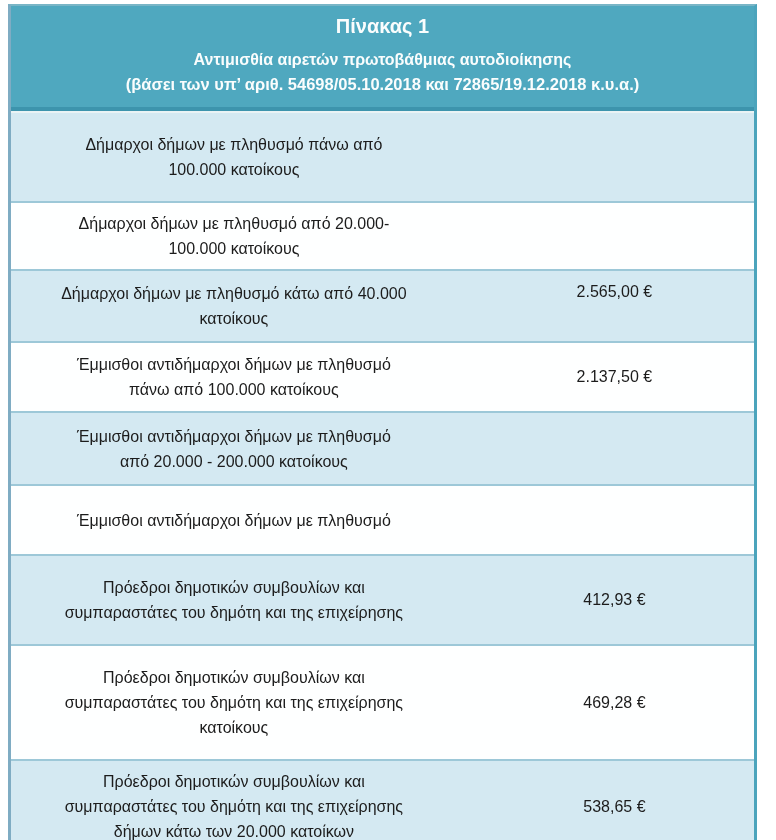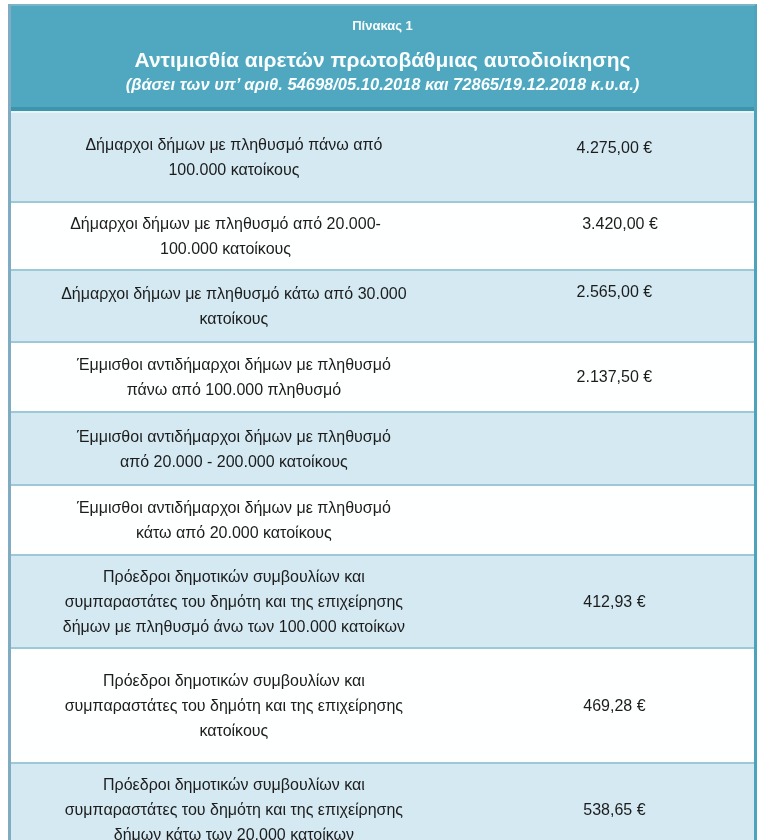--- a/index.html
+++ b/index.html
@@ -33,23 +33,23 @@
     border-bottom:4px solid var(--outer-bottom);
   }
   .table-header{
     background:var(--header-bg);
     color:var(--header-text);
     text-align:center;
     font-weight:bold;
     padding:9px 6px 10px 6px;
     border-bottom:4px solid var(--header-edge);
   }
-  .h-number{font-size:13px;line-height:22px;margin-bottom:10px;}
-  .h-title{font-size:21px;line-height:25px;}
-  .h-basis{font-size:16.5px;line-height:25px;font-style:italic;}
+  .h-number{font-size:20px;line-height:22px;margin-bottom:10px;}
+  .h-title{font-size:16px;line-height:25px;}
+  .h-basis{font-size:16.5px;line-height:25px;}
   .table-body{border-top:2px solid #EAF3F5;}
   .row{
     display:flex;
     border-bottom:2px solid var(--row-border);
     background:var(--row-bg);
   }
   .row:last-child{border-bottom:none;}
   .row:nth-child(odd){background:var(--row-alt-bg);}
   .row:nth-child(1){min-height:88px;}
   .row:nth-child(2){min-height:62px;gap:28px;}
@@ -92,66 +92,62 @@
     <div class="h-basis">(βάσει των υπ’ αριθ. 54698/05.10.2018 και 72865/19.12.2018 κ.υ.α.)</div>
   </div>
 
   <div class="table-body">
 
     <div class="row">
       <div class="cell-desc">
         <span class="line">Δήμαρχοι δήμων με πληθυσμό πάνω από</span>
         <span class="line">100.000 κατοίκους</span>
       </div>
-      <div class="cell-amount">4.275,00 €</div>
     </div>
 
     <div class="row">
       <div class="cell-desc">
         <span class="line">Δήμαρχοι δήμων με πληθυσμό από 20.000-</span>
         <span class="line">100.000 κατοίκους</span>
       </div>
-      <div class="cell-amount">3.420,00 €</div>
     </div>
 
     <div class="row">
       <div class="cell-desc">
-        <span class="line">Δήμαρχοι δήμων με πληθυσμό κάτω από 30.000</span>
+        <span class="line">Δήμαρχοι δήμων με πληθυσμό κάτω από 40.000</span>
         <span class="line">κατοίκους</span>
       </div>
       <div class="cell-amount">2.565,00 €</div>
     </div>
 
     <div class="row">
       <div class="cell-desc">
         <span class="line">Έμμισθοι αντιδήμαρχοι δήμων με πληθυσμό</span>
-        <span class="line">πάνω από 100.000 πληθυσμό</span>
+        <span class="line">πάνω από 100.000 κατοίκους</span>
       </div>
       <div class="cell-amount">2.137,50 €</div>
     </div>
 
     <div class="row">
       <div class="cell-desc">
         <span class="line">Έμμισθοι αντιδήμαρχοι δήμων με πληθυσμό</span>
         <span class="line">από 20.000 - 200.000 κατοίκους</span>
       </div>
     </div>
 
     <div class="row">
       <div class="cell-desc">
         <span class="line">Έμμισθοι αντιδήμαρχοι δήμων με πληθυσμό</span>
-        <span class="line">κάτω από 20.000 κατοίκους</span>
       </div>
     </div>
 
     <div class="row">
       <div class="cell-desc">
         <span class="line">Πρόεδροι δημοτικών συμβουλίων και</span>
         <span class="line">συμπαραστάτες του δημότη και της επιχείρησης</span>
-        <span class="line">δήμων με πληθυσμό άνω των 100.000 κατοίκων</span>
       </div>
       <div class="cell-amount">412,93 €</div>
     </div>
 
     <div class="row">
       <div class="cell-desc">
         <span class="line">Πρόεδροι δημοτικών συμβουλίων και</span>
         <span class="line">συμπαραστάτες του δημότη και της επιχείρησης</span>
         <span class="line">κατοίκους</span>
       </div>

